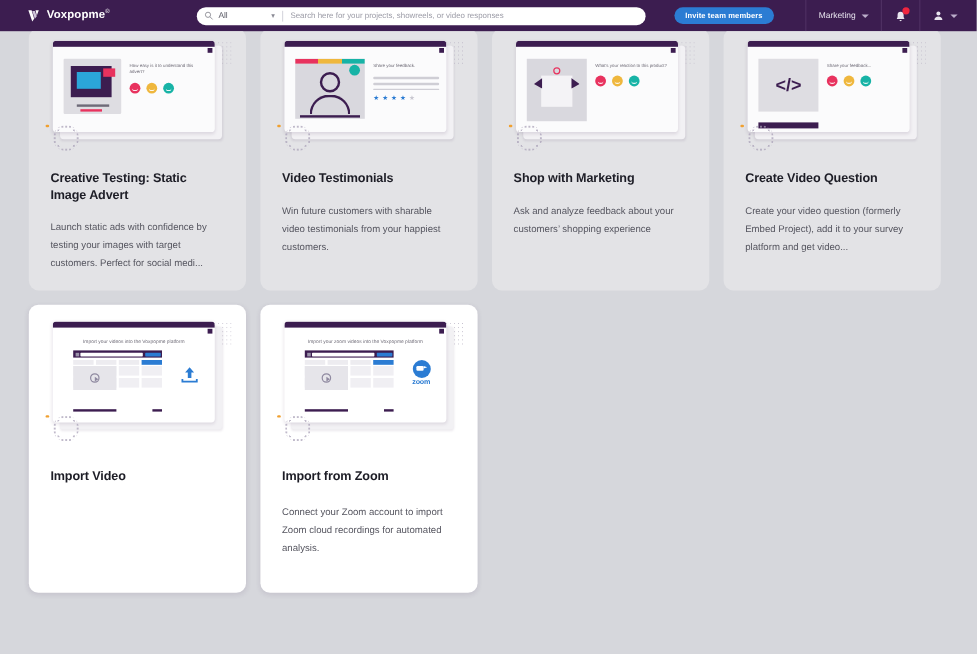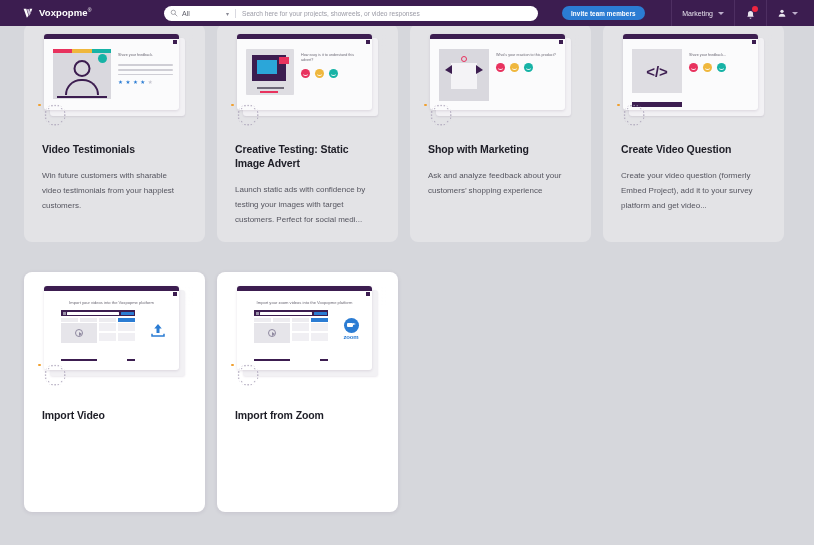--- a/index.html
+++ b/index.html
@@ -108,21 +108,20 @@
   }
   .card.top {
     background: #e3e3e6;
     height: 218px;
     margin-top: -2px;
   }
   .card.bottom {
     background: #ffffff;
     height: 240px;
     box-shadow: 0 1px 4px rgba(60,29,80,.10);
-    margin-top: 18px;
   }
 
   .thumb {
     position: relative;
     height: 96px;
     margin: 8px 10px 0 10px;
   }
   .card.bottom .thumb { height: 104px; margin-top: 12px; }
 
   
@@ -345,20 +344,54 @@
     <svg viewBox="0 0 24 24" width="10" height="10">
       <circle cx="12" cy="8" r="4" fill="#e8e4ee"></circle>
       <path d="M4 21c0-4.4 3.6-7 8-7s8 2.6 8 7z" fill="#e8e4ee"></path>
     </svg>
     <span class="caret-down"></span>
   </div>
 </div>
 
 <div class="content">
   <div class="grid">
+
+    <div class="card top">
+      <div class="thumb">
+        <div class="dots-tr"></div>
+        <div class="mock-back"></div>
+        <div class="mock-front">
+          <div class="mock-bar"></div>
+          <div class="mock-dot"></div>
+          <div class="mock-body">
+            <div class="ill-row">
+              <div class="ill-img">
+                <div style="position:absolute;left:6px;top:6px;width:34px;height:26px;background:#3c1d50;"></div>
+                <div style="position:absolute;left:11px;top:11px;width:20px;height:14px;background:#2ba6d9;"></div>
+                <div style="position:absolute;right:5px;top:8px;width:10px;height:7px;background:#e8325e;"></div>
+                <div style="position:absolute;left:11px;bottom:6px;right:10px;height:2.5px;background:#6e6a78;"></div>
+                <div style="position:absolute;left:14px;bottom:2px;width:18px;height:2.5px;background:#e8325e;"></div>
+              </div>
+              <div class="ill-right">
+                <div class="ill-q">How easy is it to understand this advert?</div>
+                <div class="emoji-row">
+                  <span class="emoji e-red"></span>
+                  <span class="emoji e-yellow"></span>
+                  <span class="emoji e-teal"></span>
+                </div>
+              </div>
+            </div>
+          </div>
+        </div>
+        <div class="dots-ring"></div>
+        <div class="dot-orange"></div>
+      </div>
+      <div class="card-title">Creative Testing: Static Image Advert</div>
+      <div class="card-desc">Launch static ads with confidence by testing your images with target customers. Perfect for social medi...</div>
+    </div>
 
     <div class="card top">
       <div class="thumb">
         <div class="dots-tr"></div>
         <div class="mock-back"></div>
         <div class="mock-front">
           <div class="mock-bar"></div>
           <div class="mock-dot"></div>
           <div class="mock-body">
             <div class="ill-row">
@@ -400,54 +433,20 @@
 
     <div class="card top">
       <div class="thumb">
         <div class="dots-tr"></div>
         <div class="mock-back"></div>
         <div class="mock-front">
           <div class="mock-bar"></div>
           <div class="mock-dot"></div>
           <div class="mock-body">
             <div class="ill-row">
-              <div class="ill-img">
-                <div style="position:absolute;left:6px;top:6px;width:34px;height:26px;background:#3c1d50;"></div>
-                <div style="position:absolute;left:11px;top:11px;width:20px;height:14px;background:#2ba6d9;"></div>
-                <div style="position:absolute;right:5px;top:8px;width:10px;height:7px;background:#e8325e;"></div>
-                <div style="position:absolute;left:11px;bottom:6px;right:10px;height:2.5px;background:#6e6a78;"></div>
-                <div style="position:absolute;left:14px;bottom:2px;width:18px;height:2.5px;background:#e8325e;"></div>
-              </div>
-              <div class="ill-right">
-                <div class="ill-q">How easy is it to understand this advert?</div>
-                <div class="emoji-row">
-                  <span class="emoji e-red"></span>
-                  <span class="emoji e-yellow"></span>
-                  <span class="emoji e-teal"></span>
-                </div>
-              </div>
-            </div>
-          </div>
-        </div>
-        <div class="dots-ring"></div>
-        <div class="dot-orange"></div>
-      </div>
-      <div class="card-title">Creative Testing: Static Image Advert</div>
-      <div class="card-desc">Launch static ads with confidence by testing your images with target customers. Perfect for social medi...</div>
-    </div>
-
-    <div class="card top">
-      <div class="thumb">
-        <div class="dots-tr"></div>
-        <div class="mock-back"></div>
-        <div class="mock-front">
-          <div class="mock-bar"></div>
-          <div class="mock-dot"></div>
-          <div class="mock-body">
-            <div class="ill-row">
               <div class="shirt-box">
                 <div class="hanger"></div>
                 <div class="shirt"></div>
                 <div class="sleeve l"></div>
                 <div class="sleeve r"></div>
               </div>
               <div class="ill-right">
                 <div class="ill-q">What's your reaction to this product?</div>
                 <div class="emoji-row">
                   <span class="emoji e-red"></span>
@@ -601,17 +600,18 @@
             <div class="zoom-logo">
               <div class="zoom-circle"></div>
               <div class="zoom-word">zoom</div>
             </div>
           </div>
         </div>
         <div class="dots-ring"></div>
         <div class="dot-orange"></div>
       </div>
       <div class="card-title">Import from Zoom</div>
+      <div class="card-desc">Connect your Zoom account to import Zoom cloud recordings for automated analysis.</div>
     </div>
 
   </div>
   <div class="scroll-track"></div>
 </div>
 
 </body></html>

